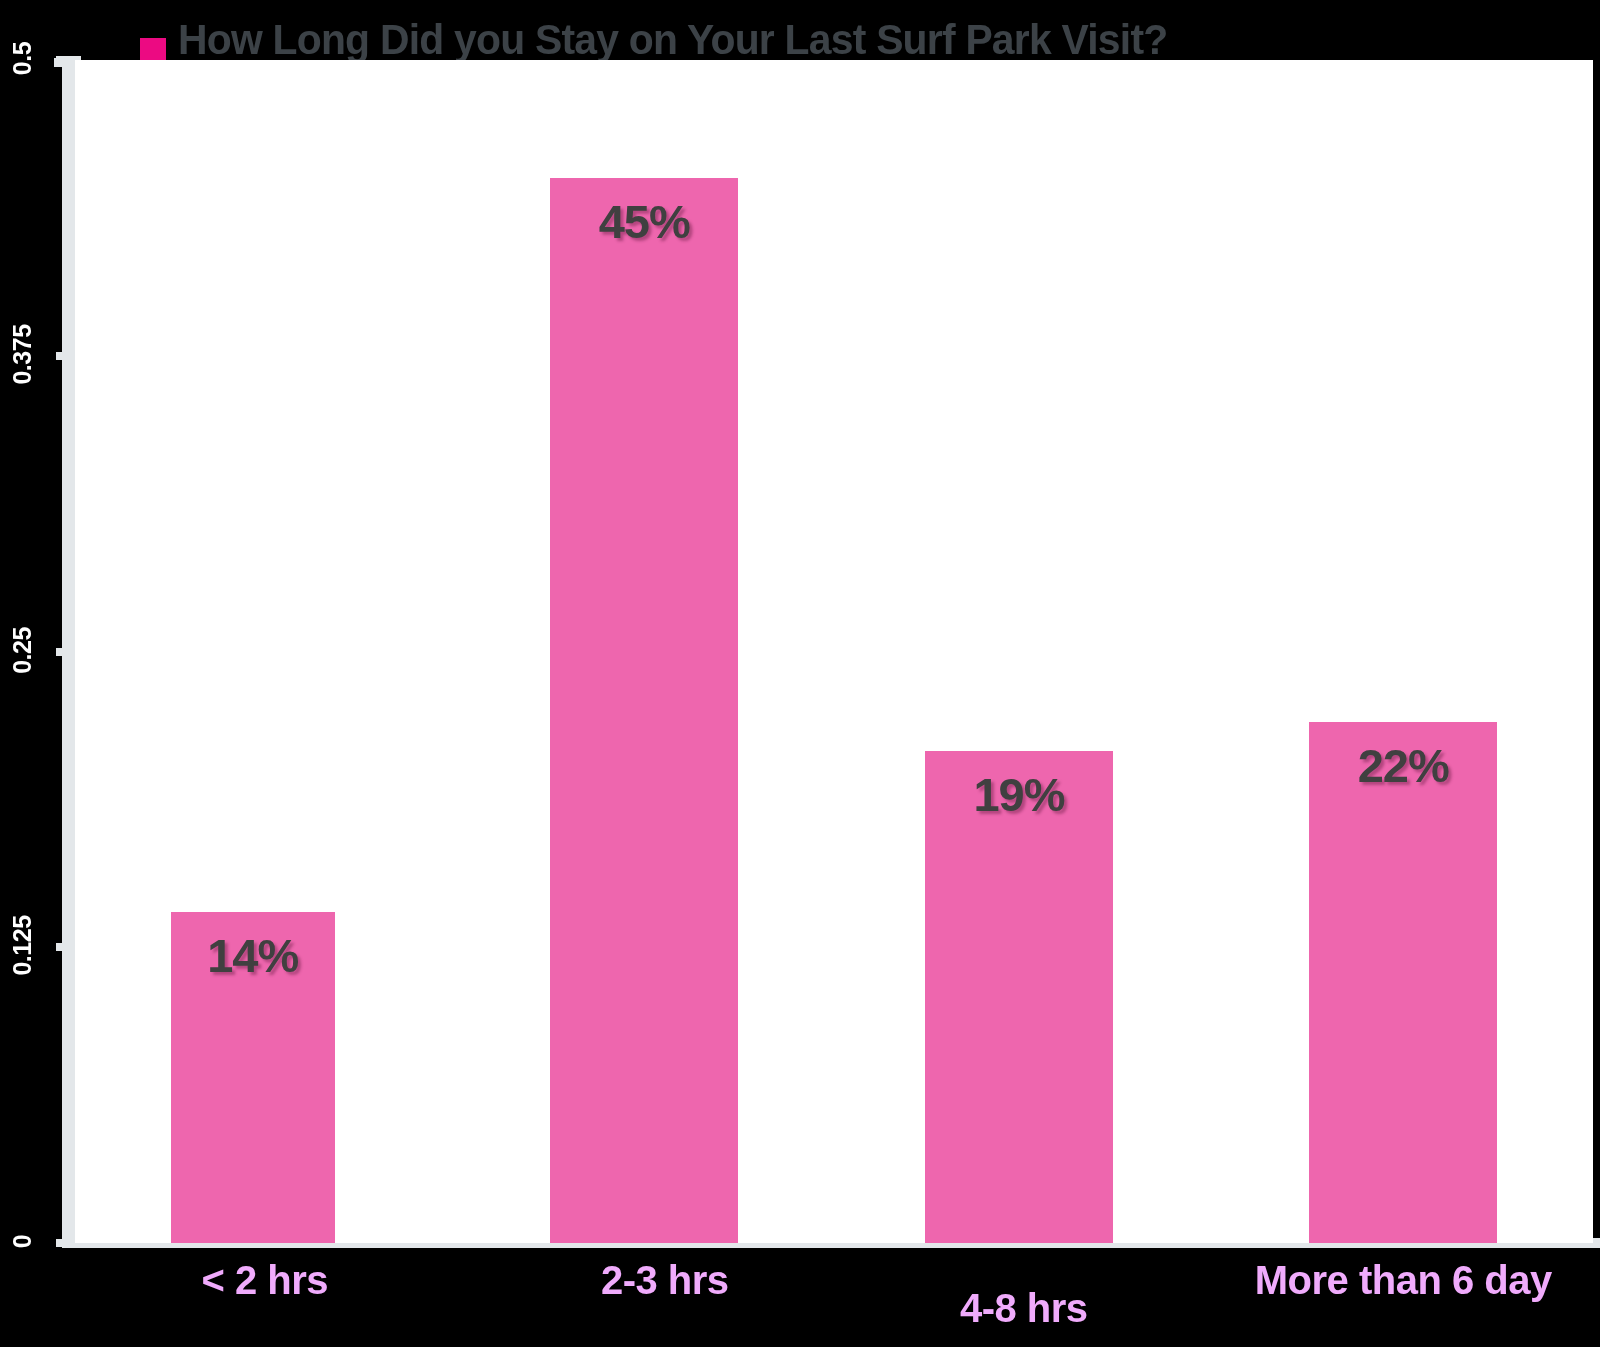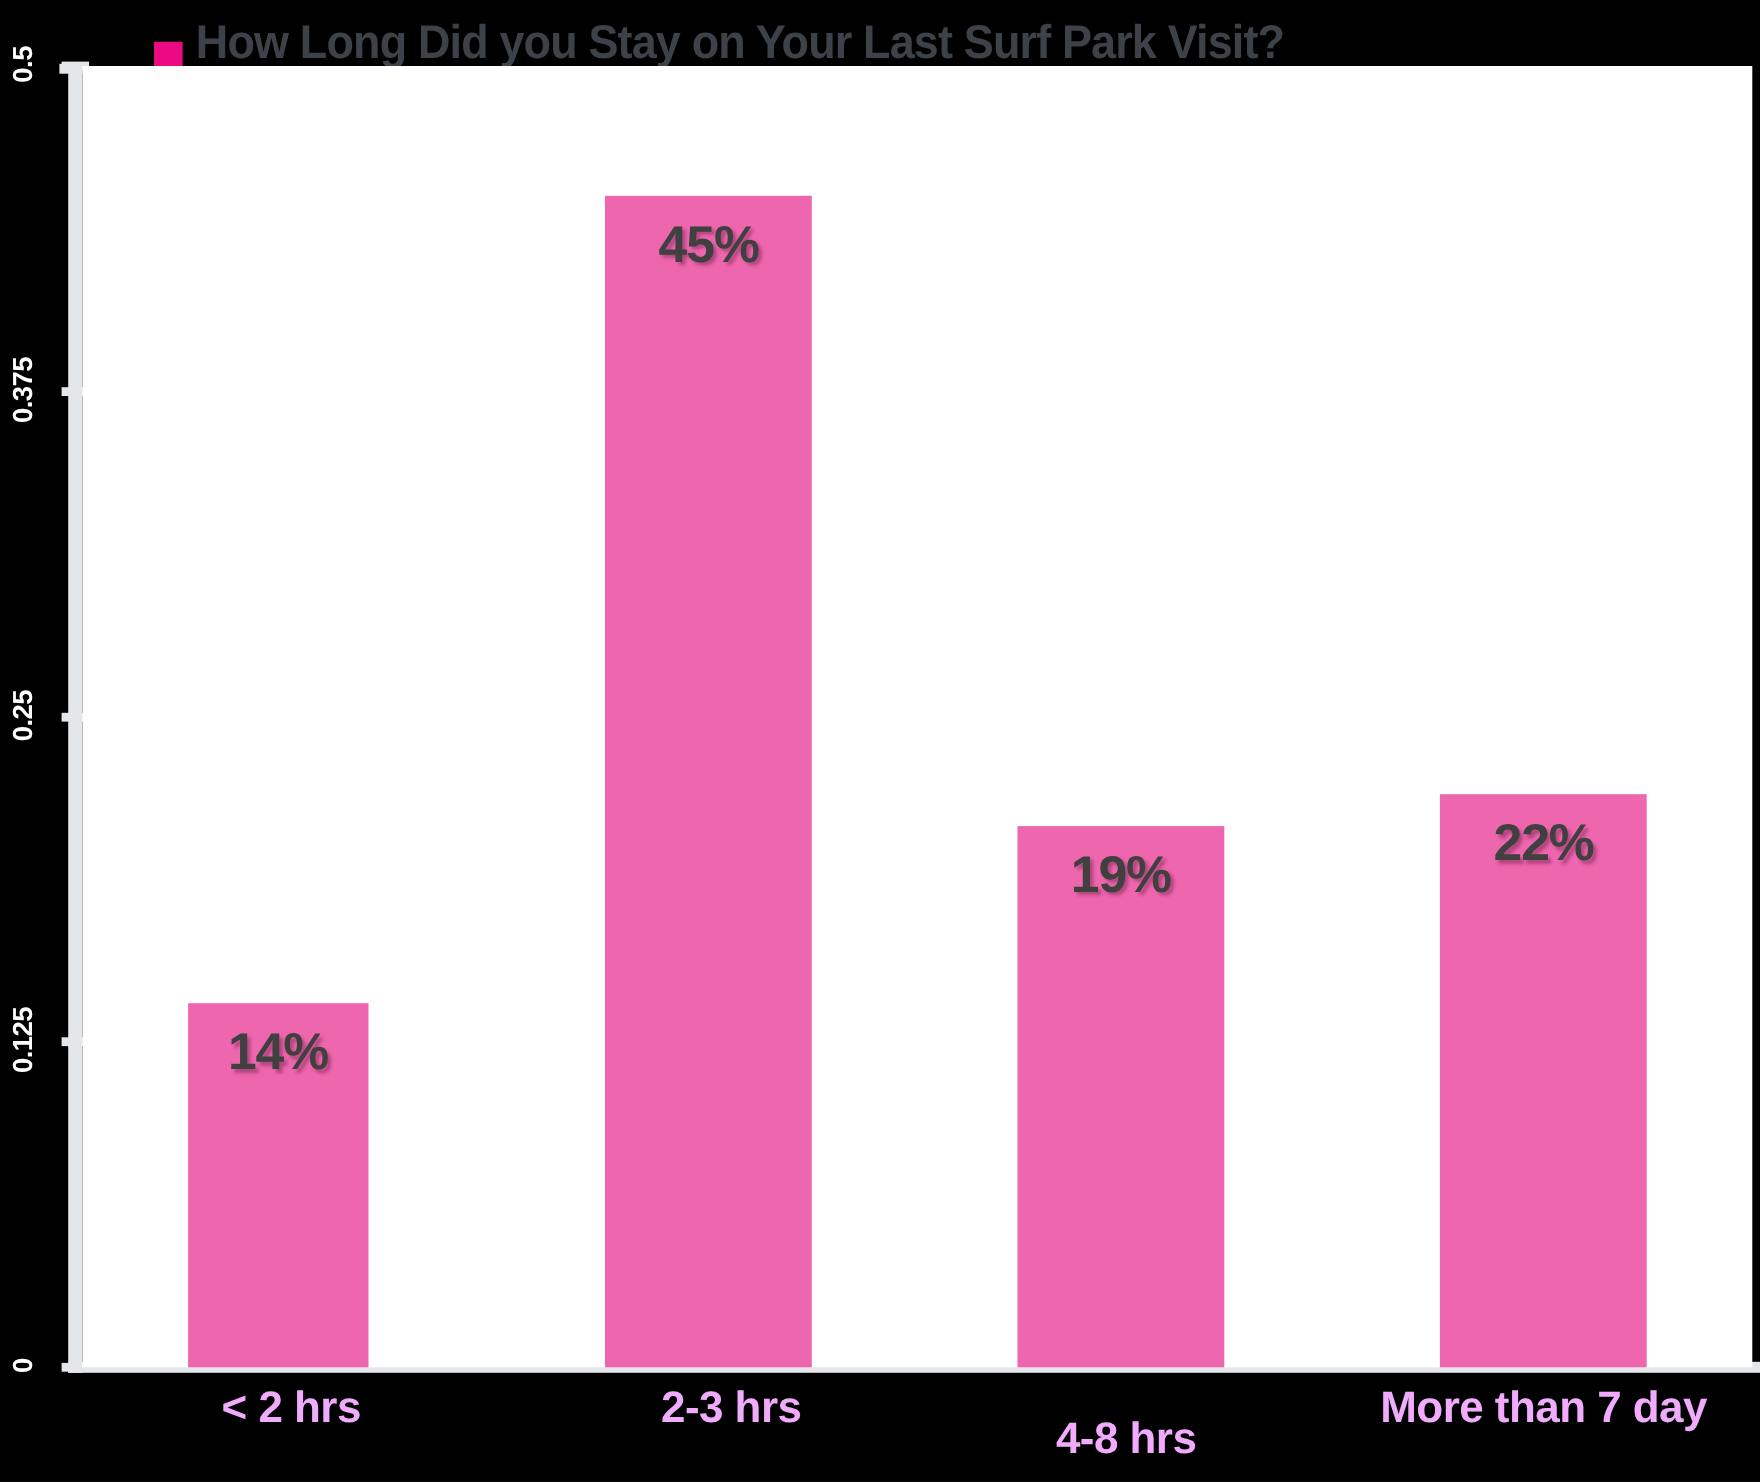--- a/index.html
+++ b/index.html
@@ -183,16 +183,16 @@
         <div class="bar" style="left: 1234.25px; width: 188px; height: 520.52px; background: rgb(238, 102, 174);">
           <div class="bar-value">22%</div>
         </div>
       </div>
   </div>
 
   <div id="x-ticks">
       <div class="x-tick-label" style="left: 75px; width: 379.5px;">&lt; 2 hrs</div>
       <div class="x-tick-label" style="left: 475px; width: 379.5px;">2-3 hrs</div>
       <div class="x-tick-label" style="left: 834px; width: 379.5px; margin-top: 28px;">4-8 hrs</div>
-      <div class="x-tick-label" style="left: 1213.5px; width: 379.5px;">More than 7 day</div>
+      <div class="x-tick-label" style="left: 1213.5px; width: 379.5px;">More than 6 day</div>
     </div>
 
 </div>
 
 </body></html>

